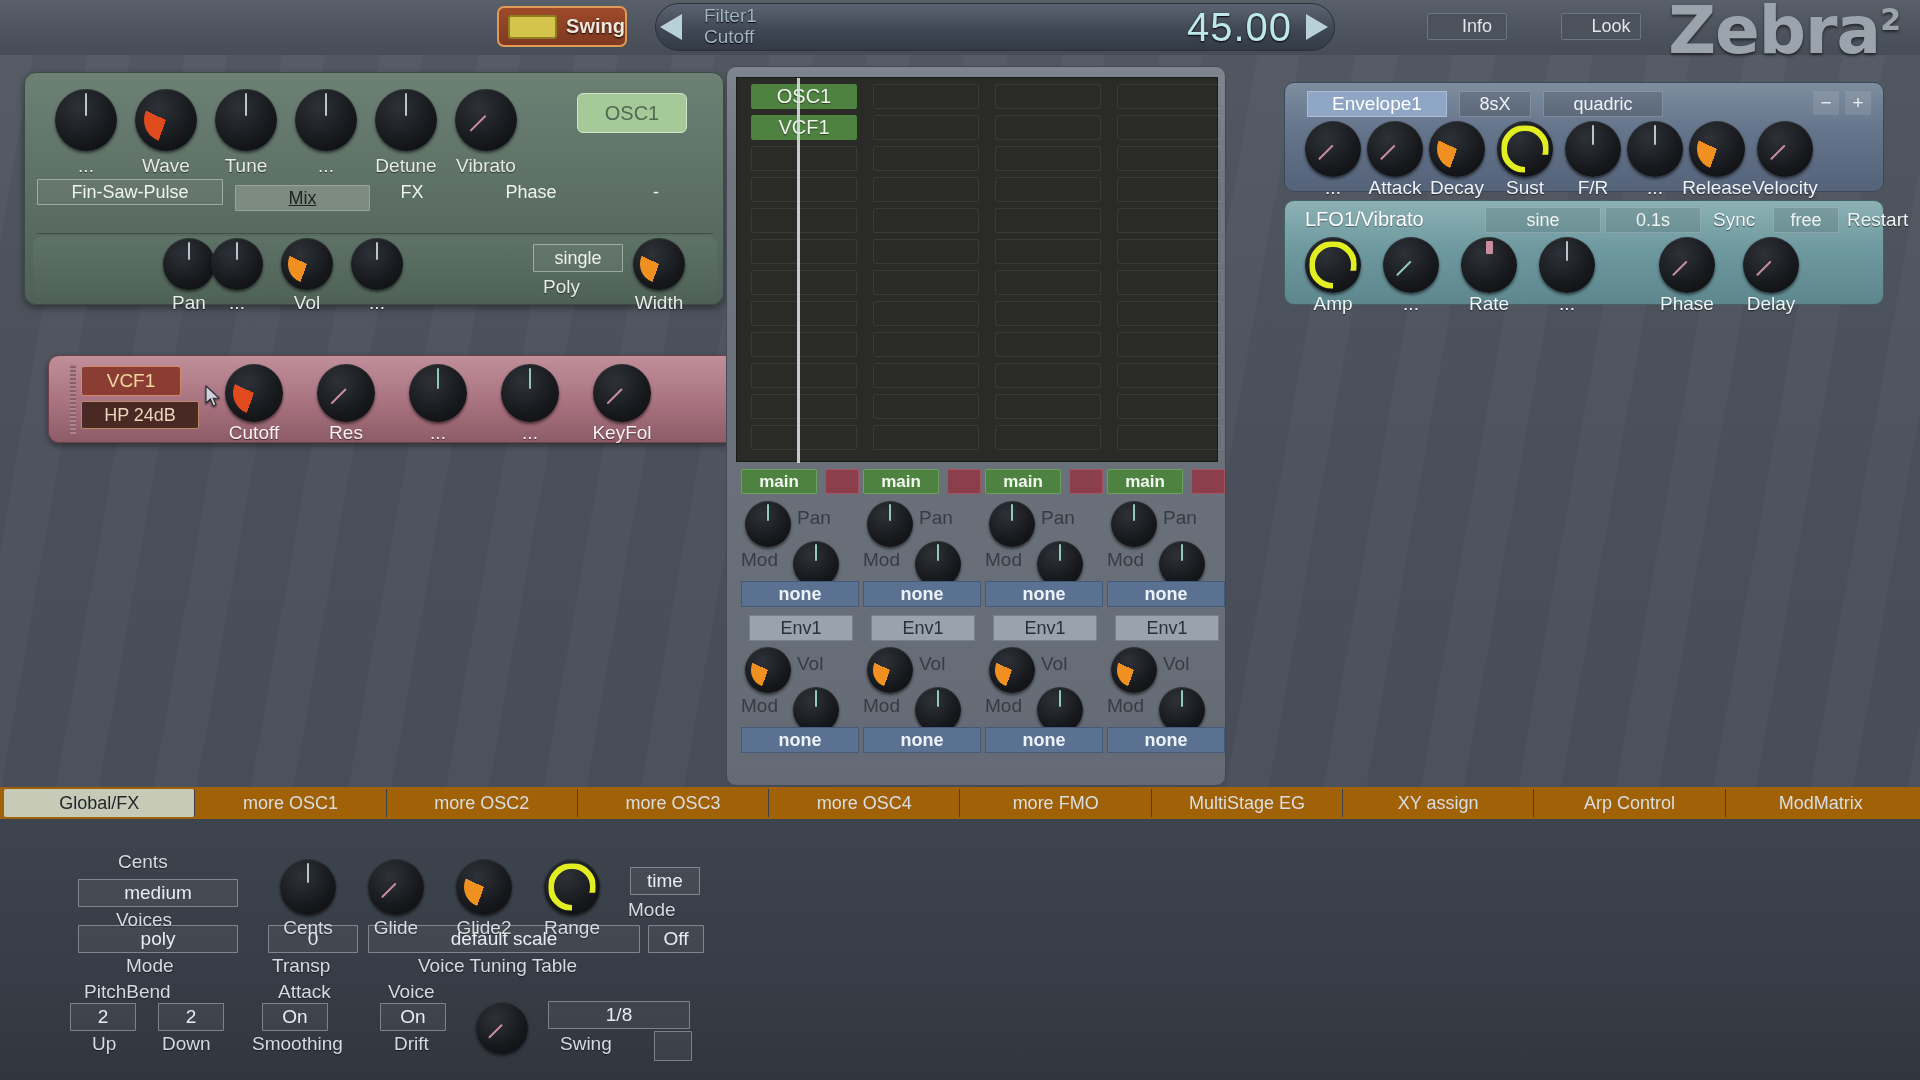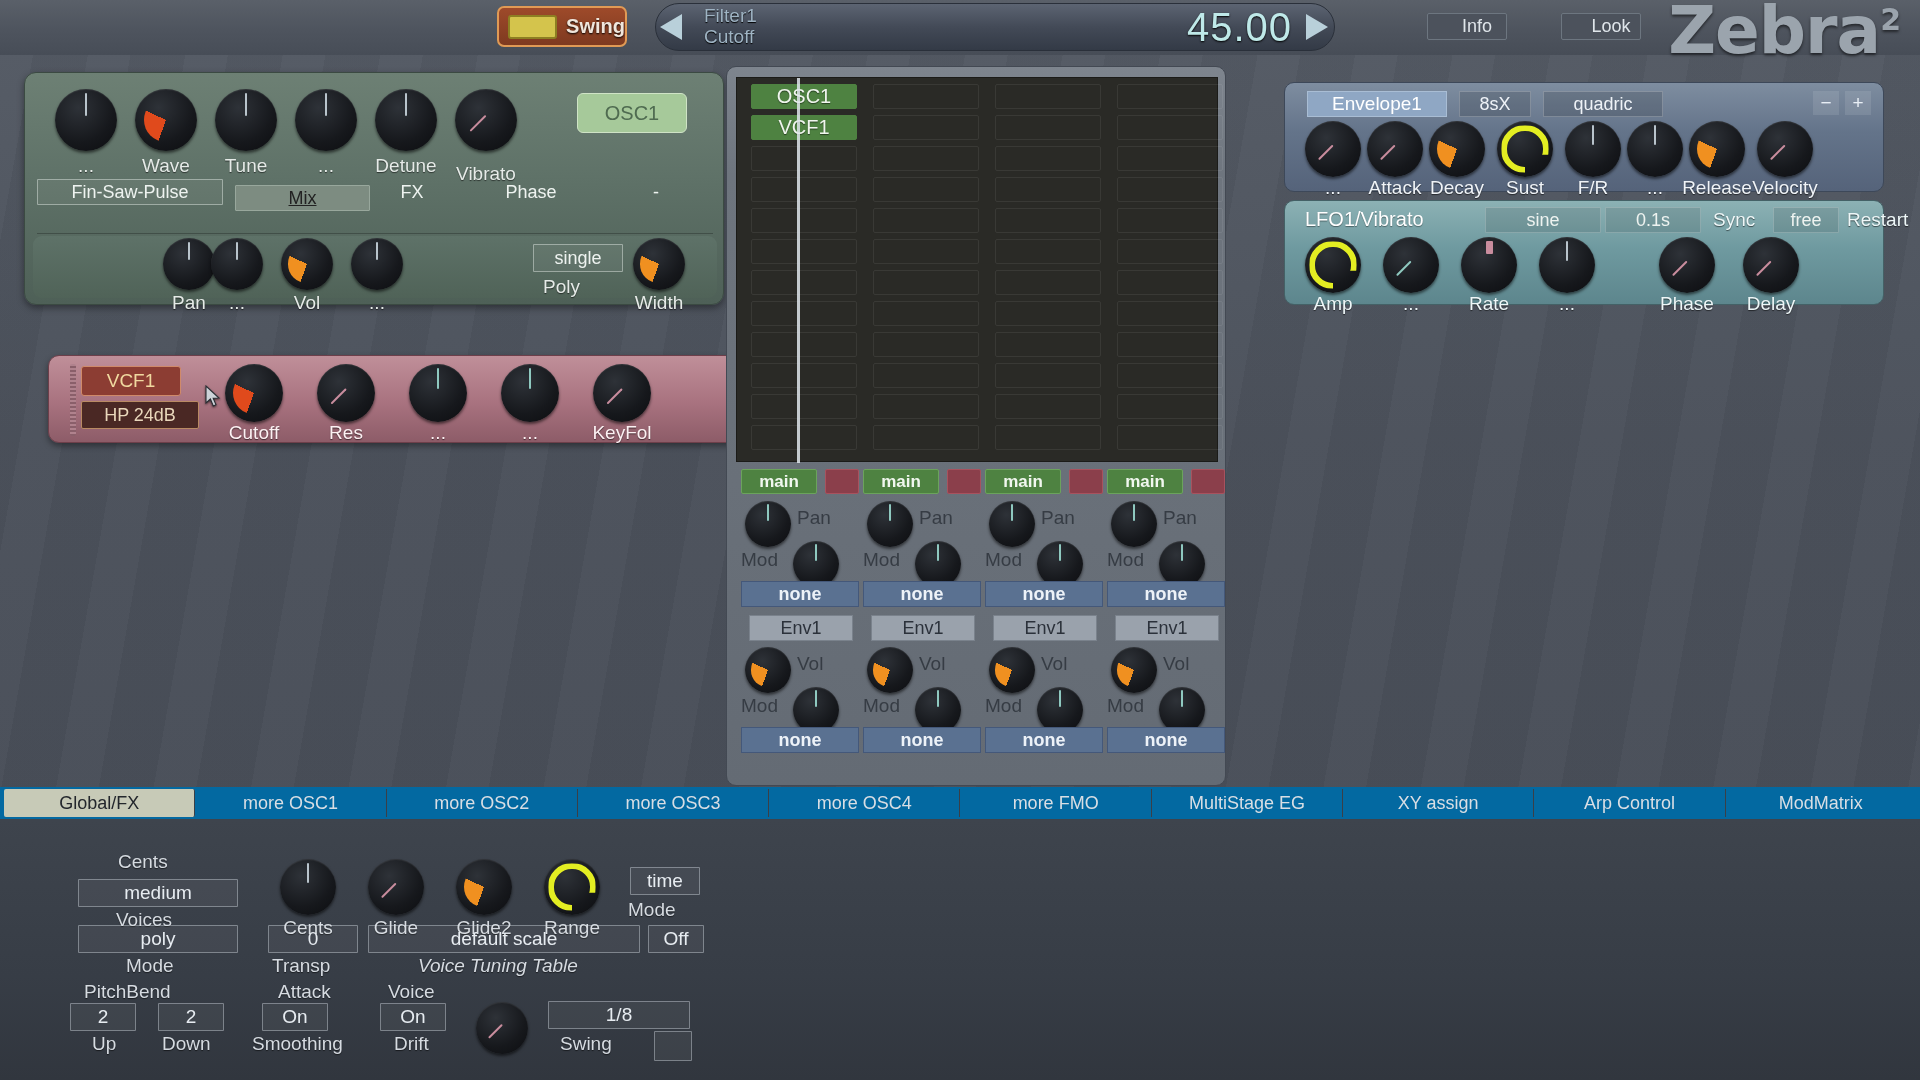--- a/index.html
+++ b/index.html
@@ -172,21 +172,21 @@
     position:absolute; left:1284px; top:200px; width:600px; height:105px;
     background:linear-gradient(180deg,#8cb1b4 0%,#6f9aa0 45%,#5d868d 100%);
     border-radius:10px; border:1px solid #446166;
   }
   #lfo1 .lbl{ color:#eef7f8; }
   #lfo-name{ position:absolute; left:20px; top:7px; font-size:20px; color:#ffffff; text-shadow:0 1px 1px rgba(0,0,0,.4);}
 
   
   #bottabs{
     position:absolute; left:0; top:787px; width:1920px; height:32px;
-    background:#0369a1; display:flex; align-items:stretch; padding:2px 4px;
+    background:#a16207; display:flex; align-items:stretch; padding:2px 4px;
   }
   .btab{ flex:1; display:flex;align-items:center;justify-content:center;
     font-size:18px; color:#d9dee4; border-right:1px solid #3a3f47; }
   .btab:last-child{border-right:none;}
   .btab.active{ background:#c7cab7; color:#23272c; border-radius:2px; }
 
   
   #botpanel{ position:absolute; left:0; top:819px; width:1920px; height:261px;
     background:linear-gradient(180deg,#3e444d 0%,#373d46 60%,#31363e 100%); }
   #botpanel .lbl{ color:#d6dbe1; font-size:19px;}
@@ -259,21 +259,21 @@
           <div style="position: absolute; left: 350px; top: 16px;">
             <div class="knob" style="width: 62px; height: 62px;">
               <div class="tick" style="transform: rotate(0deg);"></div>
             </div>
             <div class="lbl" style="left: 0px; top: 66px; width: 62px; text-align: center;">Detune</div>
           </div>
           <div style="position: absolute; left: 430px; top: 16px;">
             <div class="knob" style="width: 62px; height: 62px;">
               <div class="tick pink" style="transform: rotate(-135deg);"></div>
             </div>
-            <div class="lbl" style="left: 0px; top: 74px; width: 62px; text-align: center;">Vibrato</div>
+            <div class="lbl" style="left: 0px; top: 66px; width: 62px; text-align: center;">Vibrato</div>
           </div>
         </div>
       <div id="osc1-selects">
           <div class="selbox" style="border: 1px solid rgba(230, 238, 232, 0.45); background: rgba(255, 255, 255, 0.05); left: 12px; top: 106px; width: 186px; height: 26px;">Fin-Saw-Pulse</div>
           <div class="selbox raised" style="left: 210px; top: 112px; width: 135px; height: 26px; text-decoration: underline;">Mix</div>
           <div class="selbox" style="border: none; background: transparent; left: 332px; top: 106px; width: 110px; height: 26px;">FX</div>
           <div class="selbox" style="border: none; background: transparent; left: 446px; top: 106px; width: 120px; height: 26px;">Phase</div>
           <div class="selbox" style="border: none; background: transparent; left: 576px; top: 106px; width: 110px; height: 26px;">-</div>
         </div>
       <div id="osc1-divider"></div>
@@ -705,21 +705,21 @@
         </div>
 
       <div class="field" style="position:absolute; left:630px; top:48px; width:70px; height:28px;">time</div>
       <div class="lbl" style="position:absolute; left:628px; top:80px;">Mode</div>
 
       <div class="field" style="position:absolute; left:268px; top:106px; width:90px; height:28px;">0</div>
       <div class="lbl" style="position:absolute; left:272px; top:136px;">Transp</div>
 
       <div class="field" style="position:absolute; left:368px; top:106px; width:272px; height:28px;">default scale</div>
       <div class="field" style="position:absolute; left:648px; top:106px; width:56px; height:28px;">Off</div>
-      <div class="lbl" style="position:absolute; left:418px; top:136px;font-style:italic;">Voice Tuning Table</div>
+      <div class="lbl" style="position:absolute; left:418px; top:136px;">Voice Tuning Table</div>
 
       <div class="lbl" style="position:absolute; left:84px; top:162px;">PitchBend</div>
       <div class="field" style="position:absolute; left:70px; top:184px; width:66px; height:28px;">2</div>
       <div class="lbl" style="position:absolute; left:92px; top:214px;">Up</div>
       <div class="field" style="position:absolute; left:158px; top:184px; width:66px; height:28px;">2</div>
       <div class="lbl" style="position:absolute; left:162px; top:214px;">Down</div>
 
       <div class="lbl" style="position:absolute; left:278px; top:162px;">Attack</div>
       <div class="field" style="position:absolute; left:262px; top:184px; width:66px; height:28px;">On</div>
       <div class="lbl" style="position:absolute; left:252px; top:214px;">Smoothing</div>

